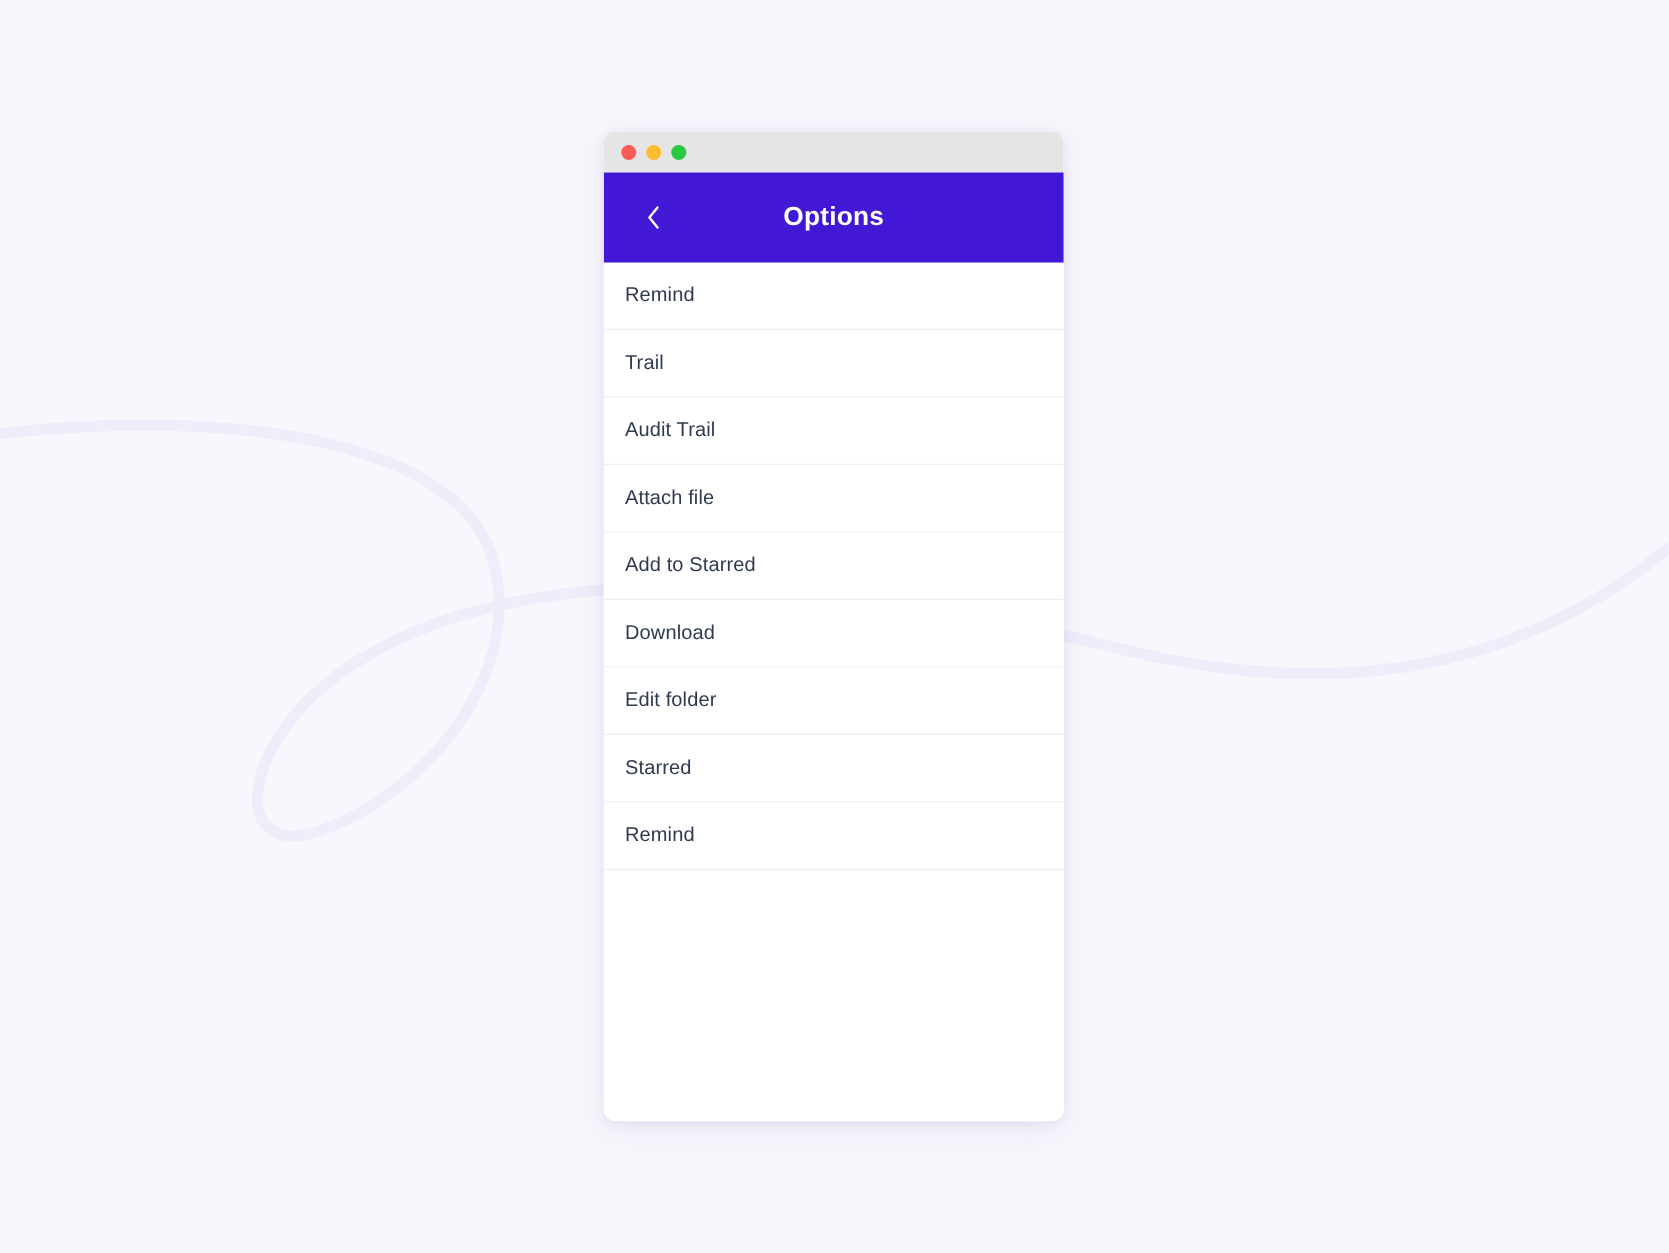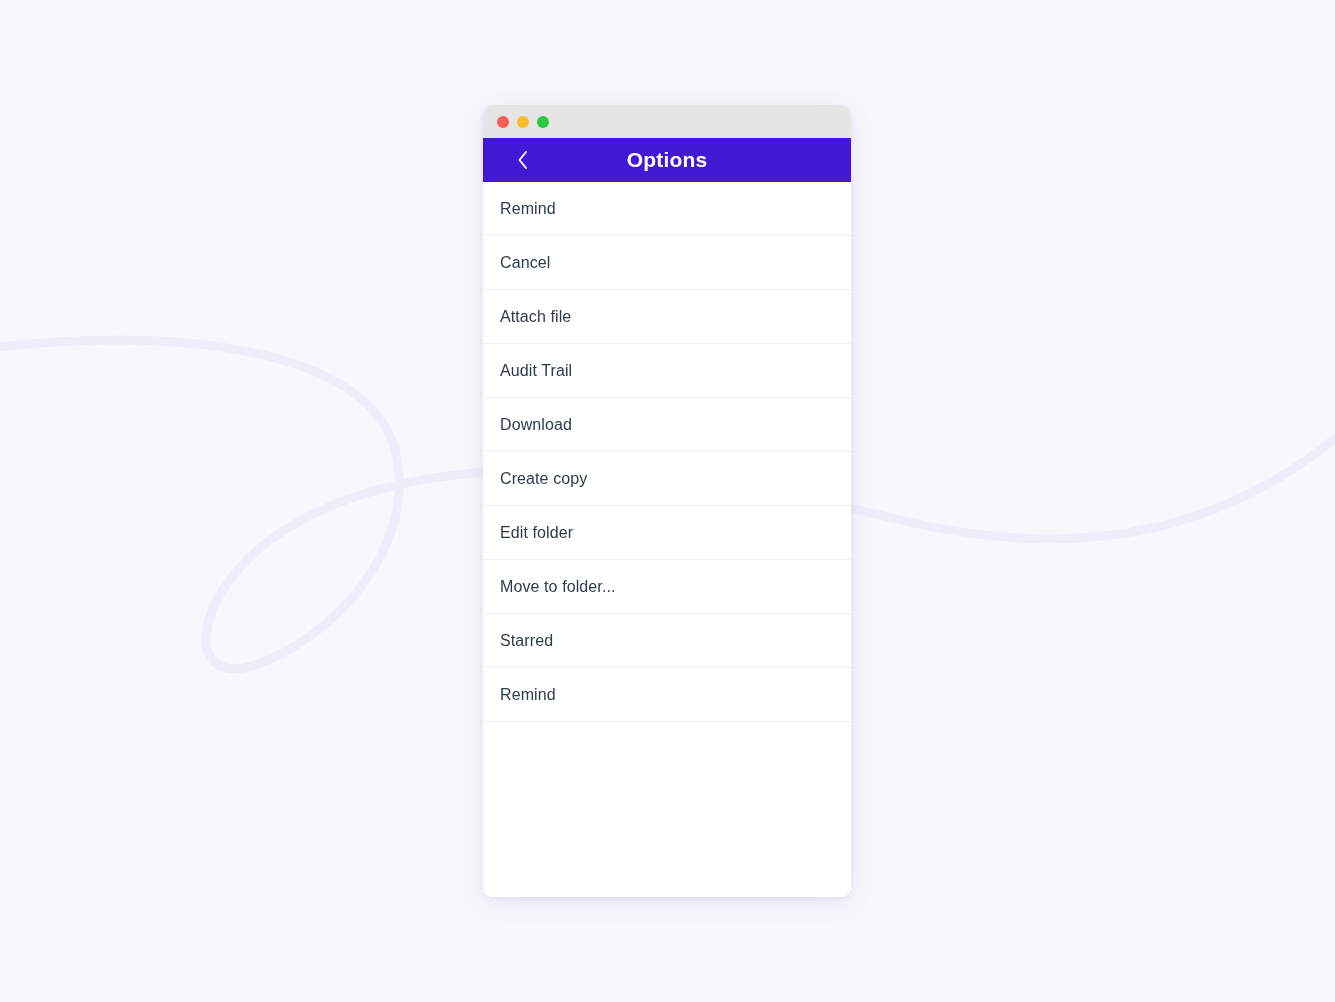--- a/index.html
+++ b/index.html
@@ -56,21 +56,21 @@
     height: 12px;
     border-radius: 50%;
     display: block;
   }
   .tl-close  { background: #fc5b57; }
   .tl-min    { background: #fdbc2e; }
   .tl-max    { background: #28c840; }
 
   
   #app-header {
-    height: 44px;
+    height: 72px;
     background: #4318d5;
     display: flex;
     align-items: center;
     position: relative;
     flex: 0 0 auto;
   }
   #back-button {
     position: absolute;
     left: 26px;
     top: 50%;
@@ -146,47 +146,44 @@
     <div id="header-title">Options</div>
   </div>
 
   <div id="options-list">
 
     <div class="option-item">
       <span class="option-label">Remind</span>
     </div>
 
     <div class="option-item">
-      <span class="option-label">Cancel</span>
+      <span class="option-label">Trail</span>
+    </div>
+
+    <div class="option-item">
+      <span class="option-label">Audit Trail</span>
     </div>
 
     <div class="option-item">
       <span class="option-label">Attach file</span>
     </div>
 
     <div class="option-item">
-      <span class="option-label">Audit Trail</span>
+      <span class="option-label">Add to Starred</span>
     </div>
-
 
     <div class="option-item">
       <span class="option-label">Download</span>
     </div>
 
-    <div class="option-item">
-      <span class="option-label">Create copy</span>
-    </div>
 
     <div class="option-item">
       <span class="option-label">Edit folder</span>
     </div>
 
-    <div class="option-item">
-      <span class="option-label">Move to folder...</span>
-    </div>
 
     <div class="option-item">
       <span class="option-label">Starred</span>
     </div>
 
     <div class="option-item">
       <span class="option-label">Remind</span>
     </div>
 
     <div id="list-filler"></div>

